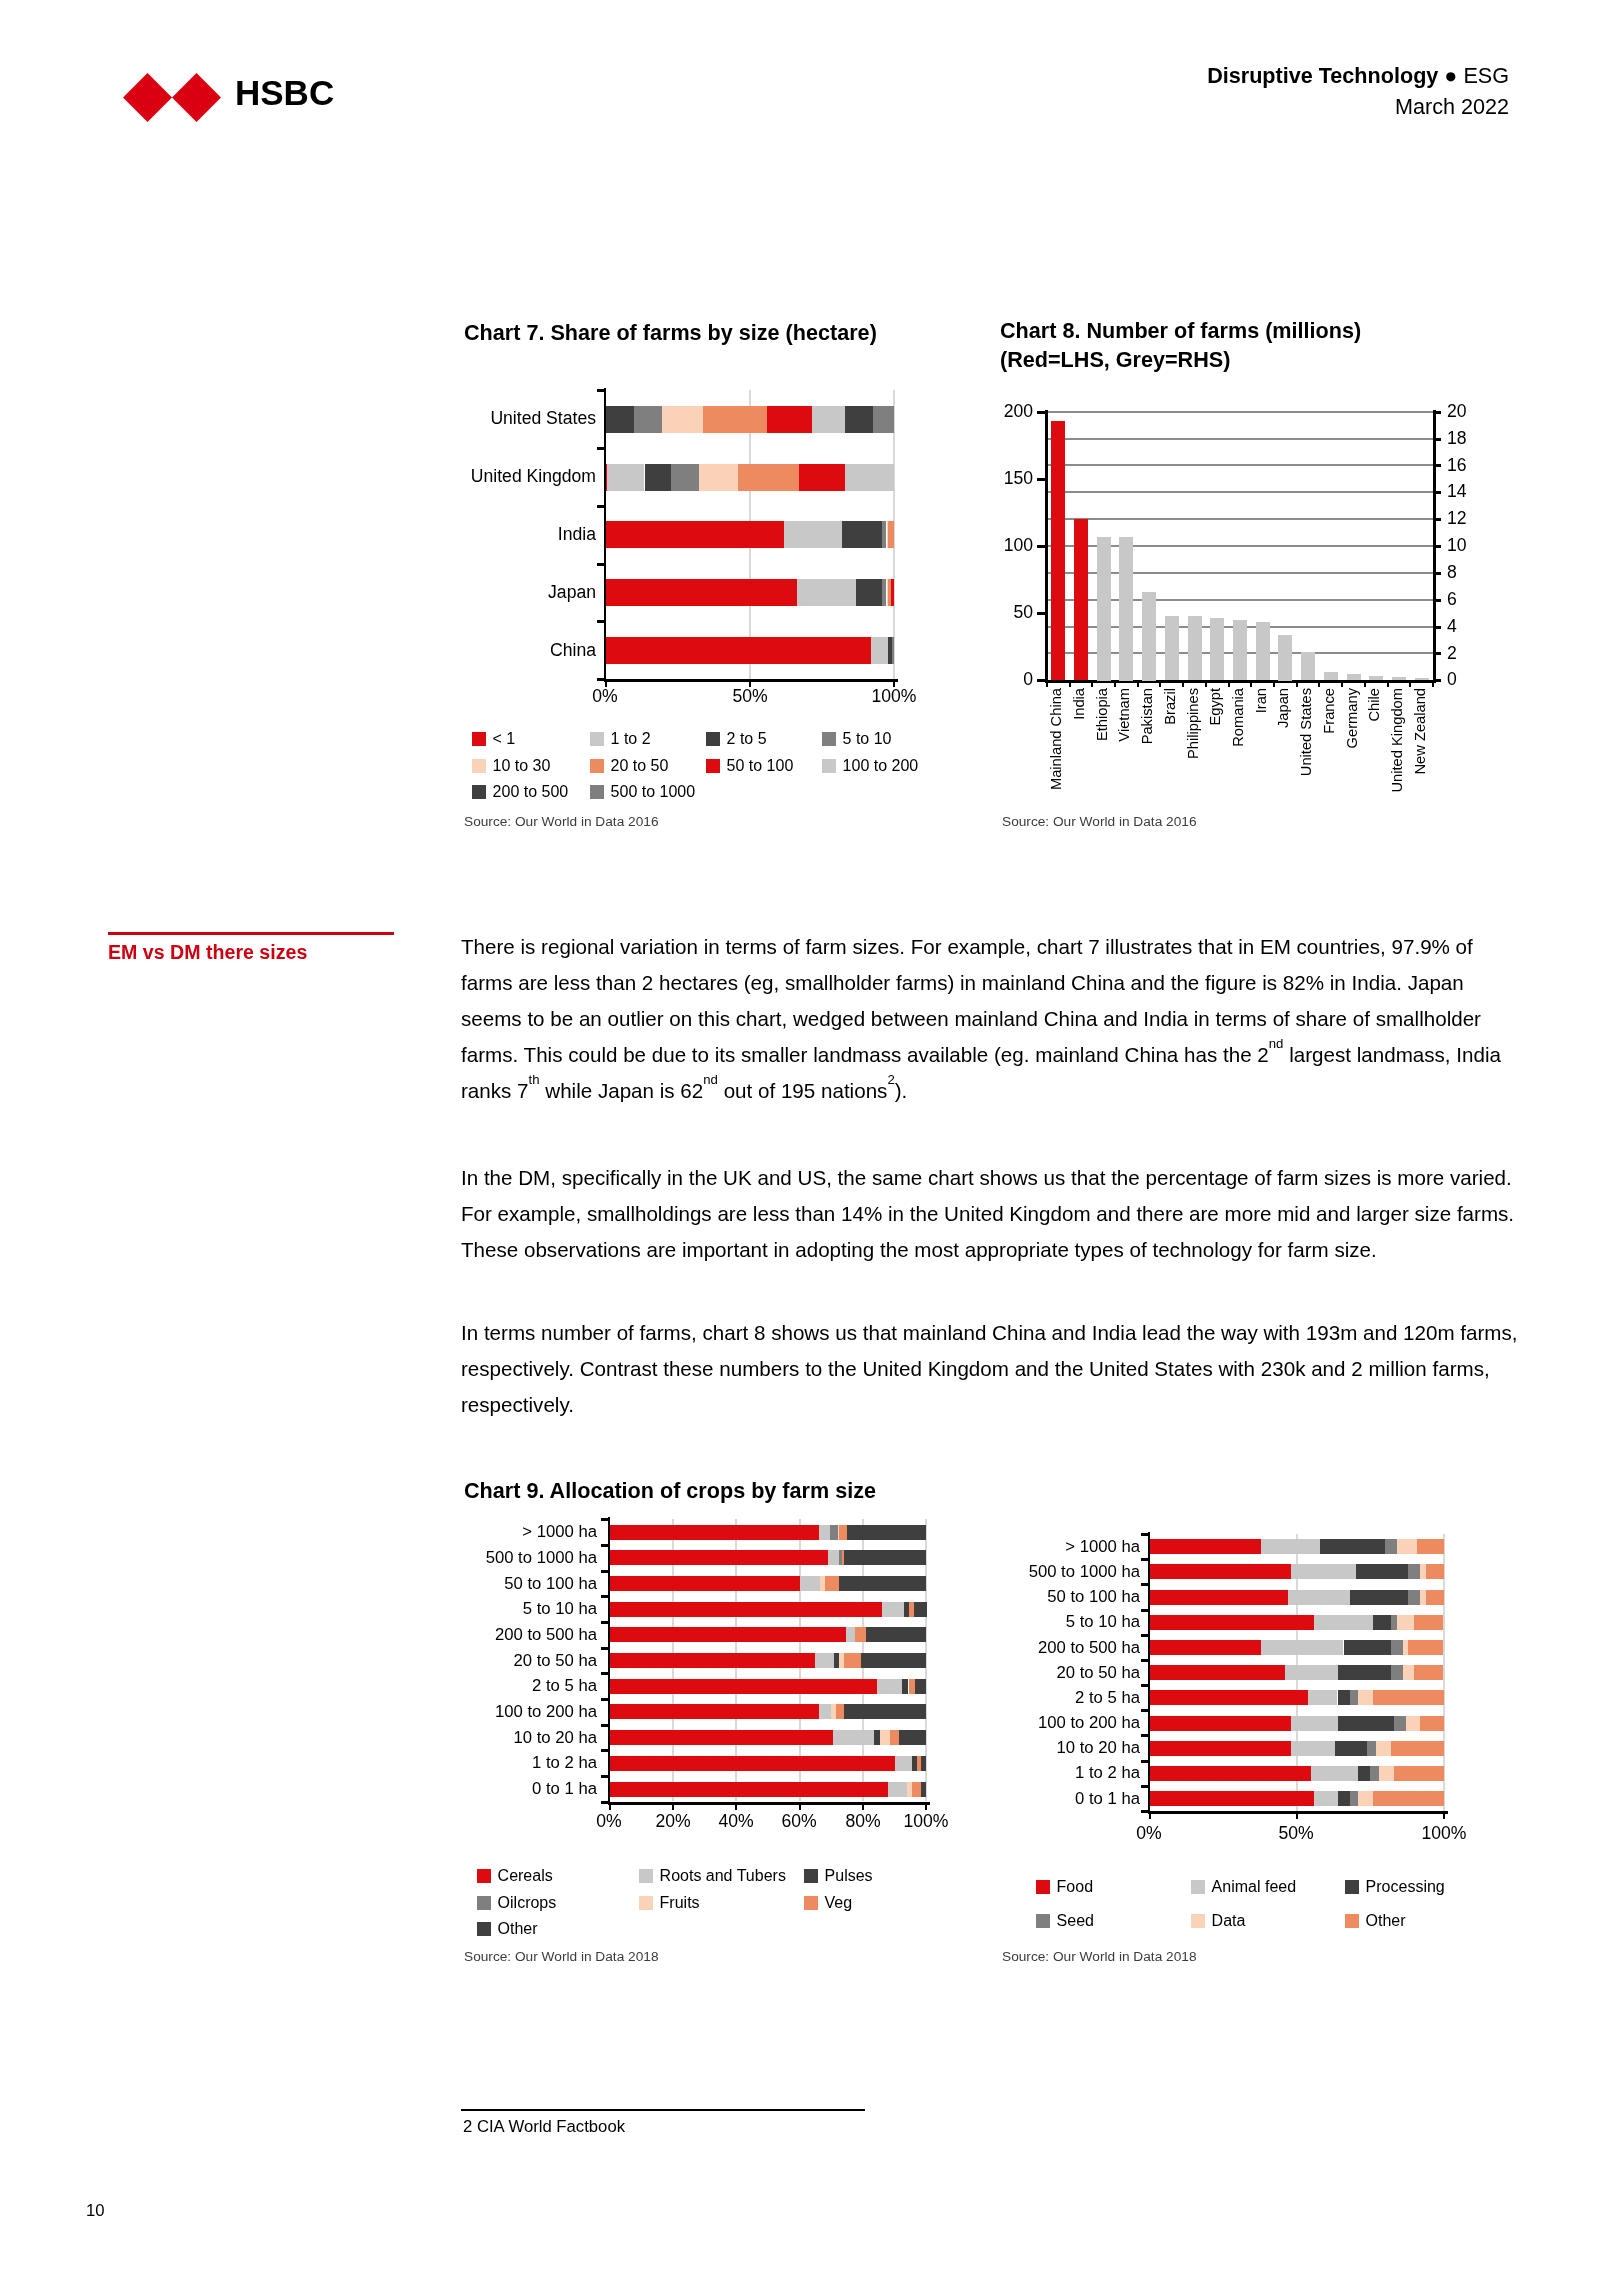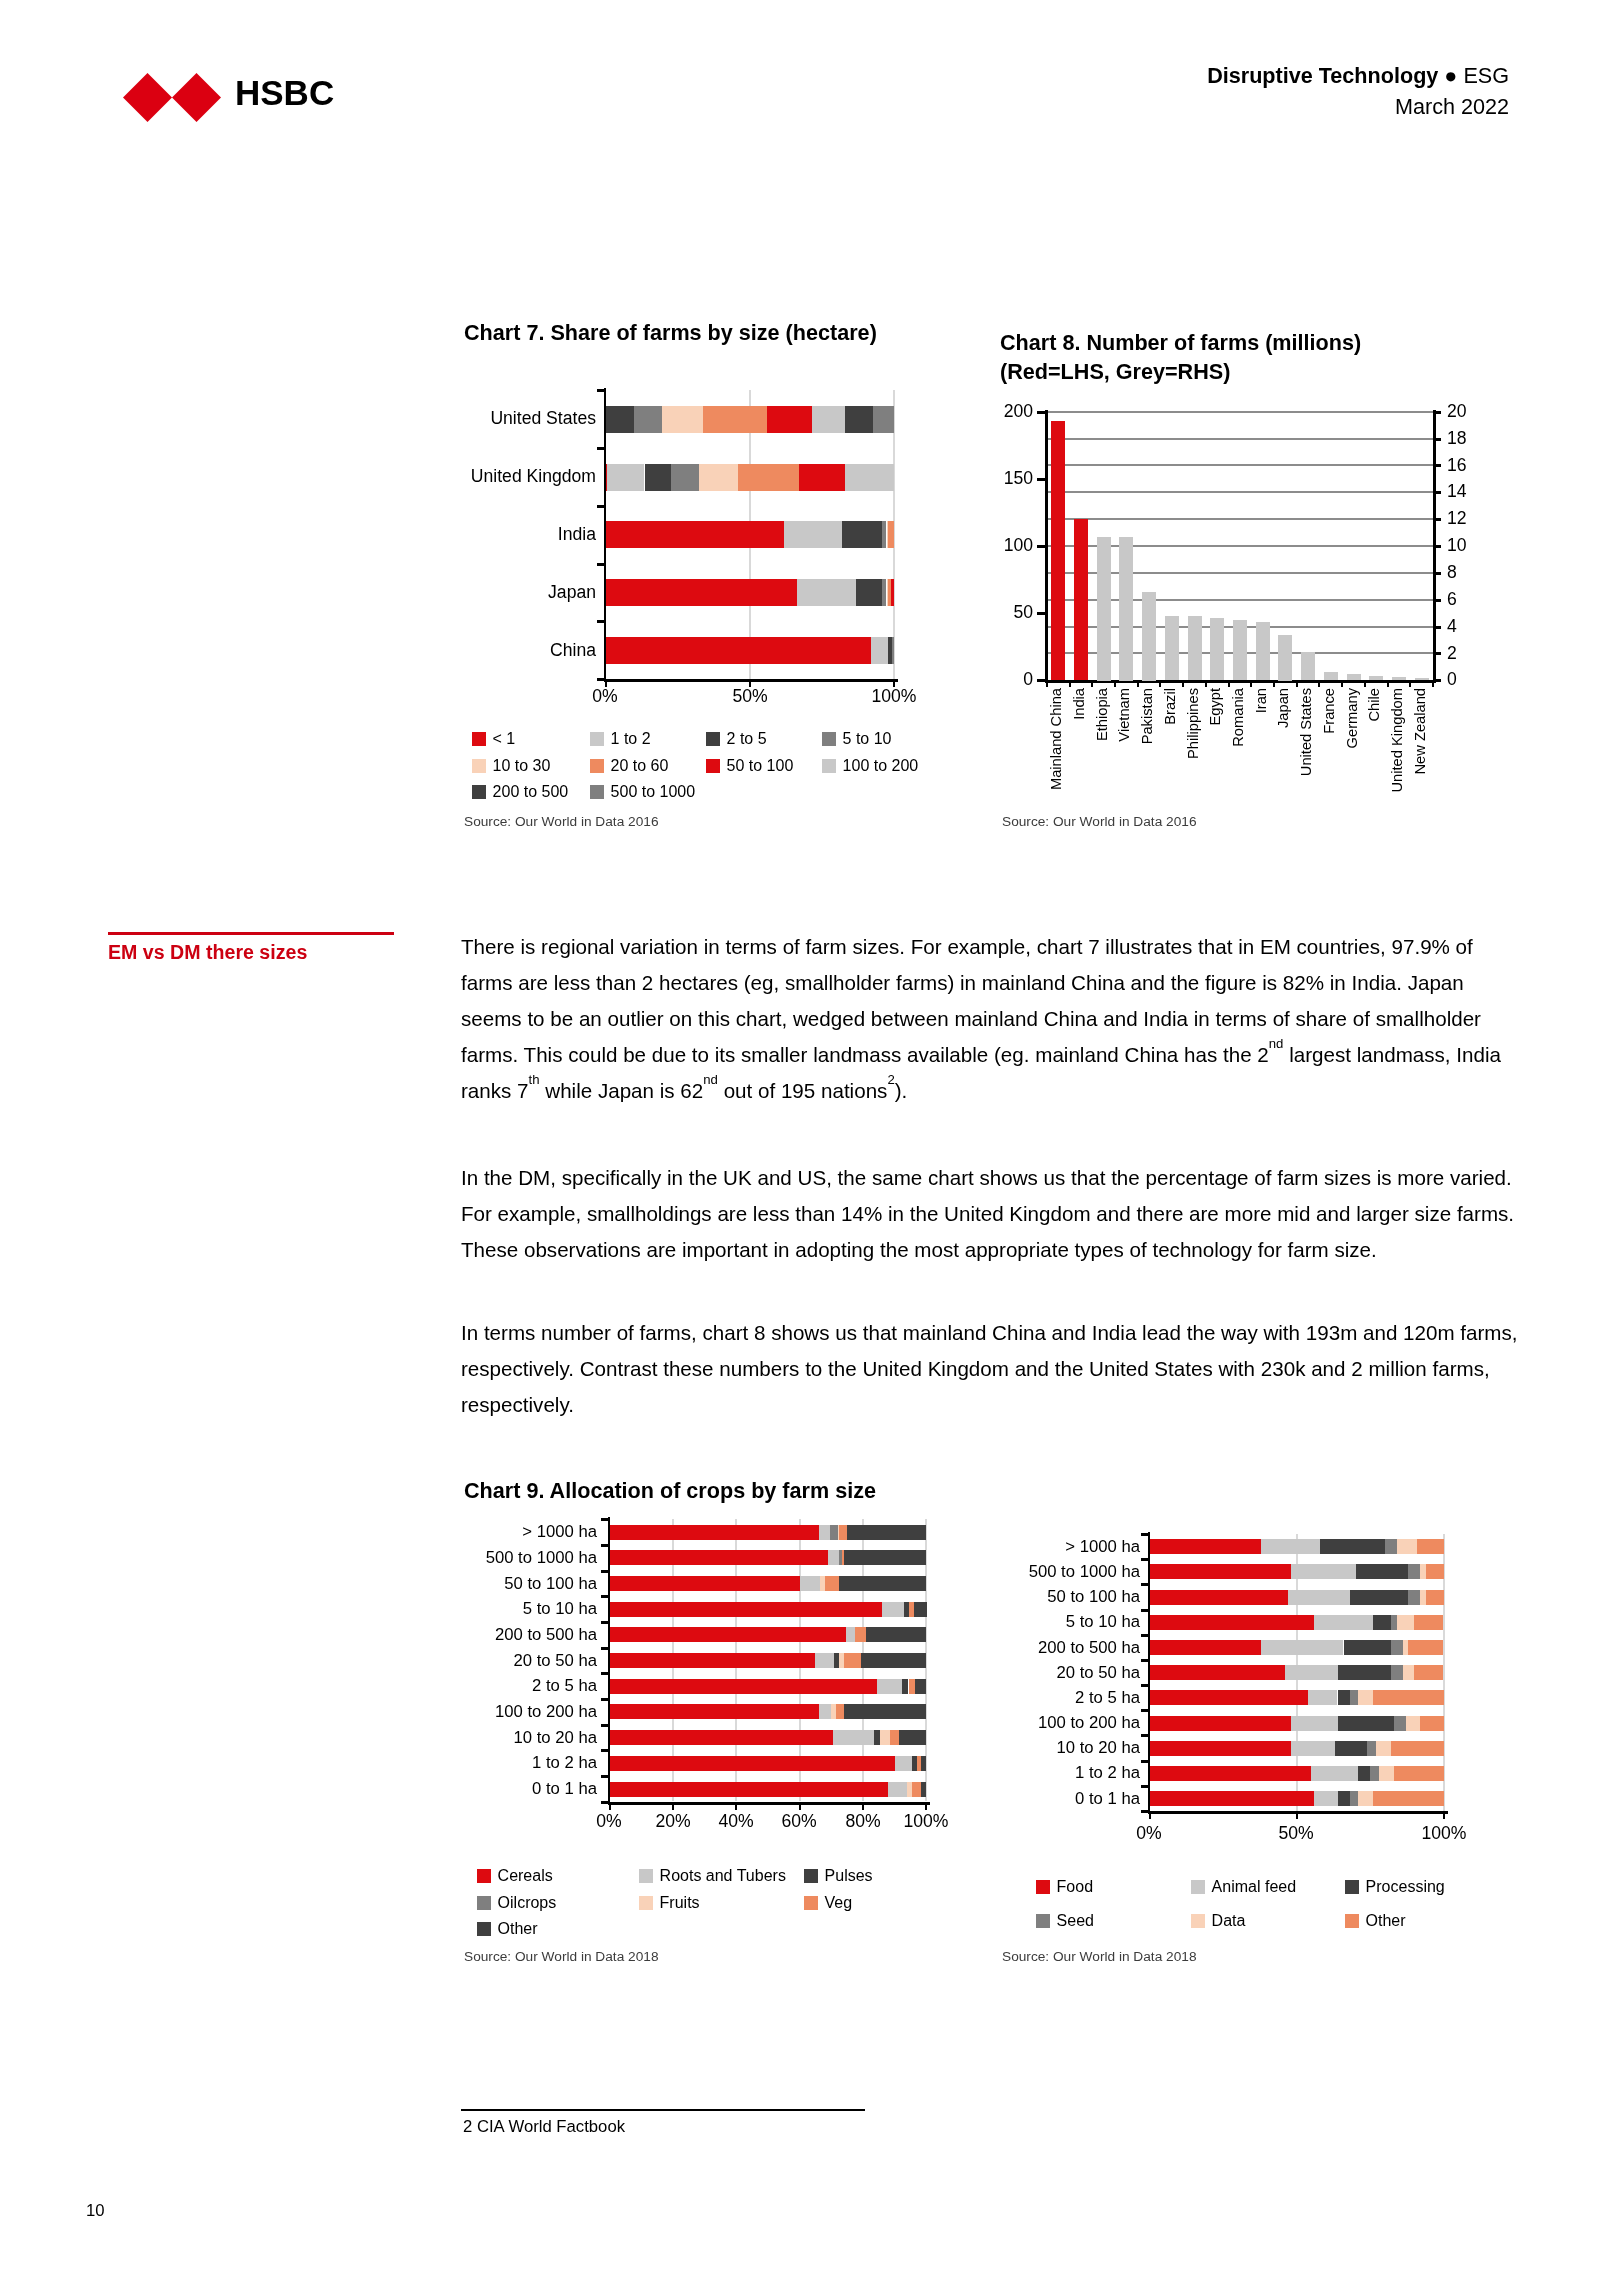--- a/index.html
+++ b/index.html
@@ -39,21 +39,21 @@
       <polygon points="0,50 50,0 150,0 200,50 150,100 50,100" fill="#db0011"></polygon>
       <polygon points="50,0 150,0 100,50" fill="#ffffff"></polygon>
       <polygon points="50,100 150,100 100,50" fill="#ffffff"></polygon>
     </svg>
   </div>
   <div class="logo-text">HSBC</div>
   <div class="hdr1"><span class="b">Disruptive Technology</span> <span>●</span> <span>ESG</span></div>
   <div class="hdr2">March 2022</div>
 
   <div class="ctitle" style="left:464px;top:318px;width:470px">Chart 7. Share of farms by size (hectare)</div>
-  <div class="ctitle" style="left:1000px;top:328px;width:519px">
+  <div class="ctitle" style="left:1000px;top:316px;width:519px">
     <span>Chart 8. Number of farms (millions)</span><br>
     <span>(Red=LHS, Grey=RHS)</span>
   </div>
 
   <div class="layer" id="chart7-layer">
       <div style="position: absolute; left: 749px; top: 390px; width: 2px; height: 289px; background: rgb(217, 217, 217);"></div>
       <div style="position: absolute; left: 893px; top: 390px; width: 2px; height: 289px; background: rgb(217, 217, 217);"></div>
       <div style="position: absolute; left: 604px; top: 388px; width: 2px; height: 293px; background: rgb(0, 0, 0);"></div>
       <div style="position: absolute; left: 604px; top: 679px; width: 294px; height: 2.5px; background: rgb(0, 0, 0);"></div>
       <div style="position: absolute; left: 597px; top: 389px; width: 6.9px; height: 2.5px; background: rgb(0, 0, 0);"></div>
@@ -223,21 +223,21 @@
       <div class="li">
         <span class="sw" style="background: rgb(127, 127, 127);"></span>
         <span>5 to 10</span>
       </div>
       <div class="li">
         <span class="sw" style="background: rgb(249, 210, 184);"></span>
         <span>10 to 30</span>
       </div>
       <div class="li">
         <span class="sw" style="background: rgb(238, 138, 95);"></span>
-        <span>20 to 60</span>
+        <span>20 to 50</span>
       </div>
       <div class="li">
         <span class="sw" style="background: rgb(221, 10, 16);"></span>
         <span>50 to 100</span>
       </div>
       <div class="li">
         <span class="sw" style="background: rgb(200, 200, 200);"></span>
         <span>100 to 200</span>
       </div>
       <div class="li">

